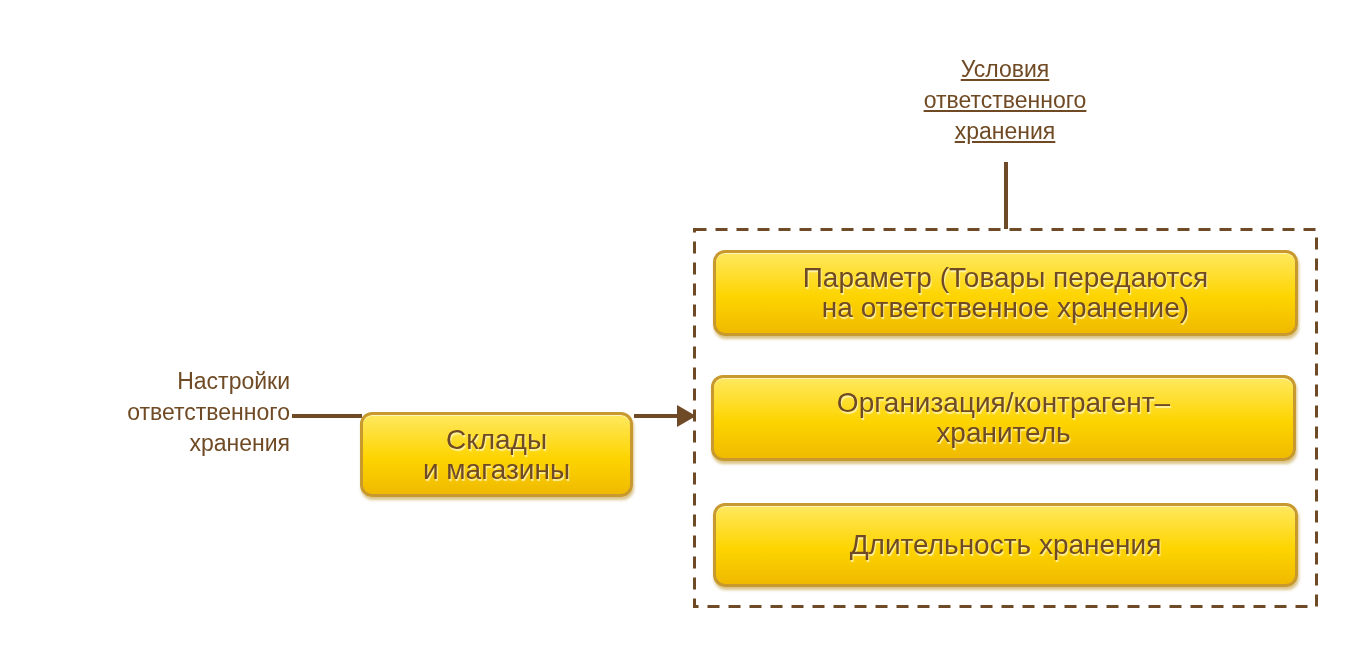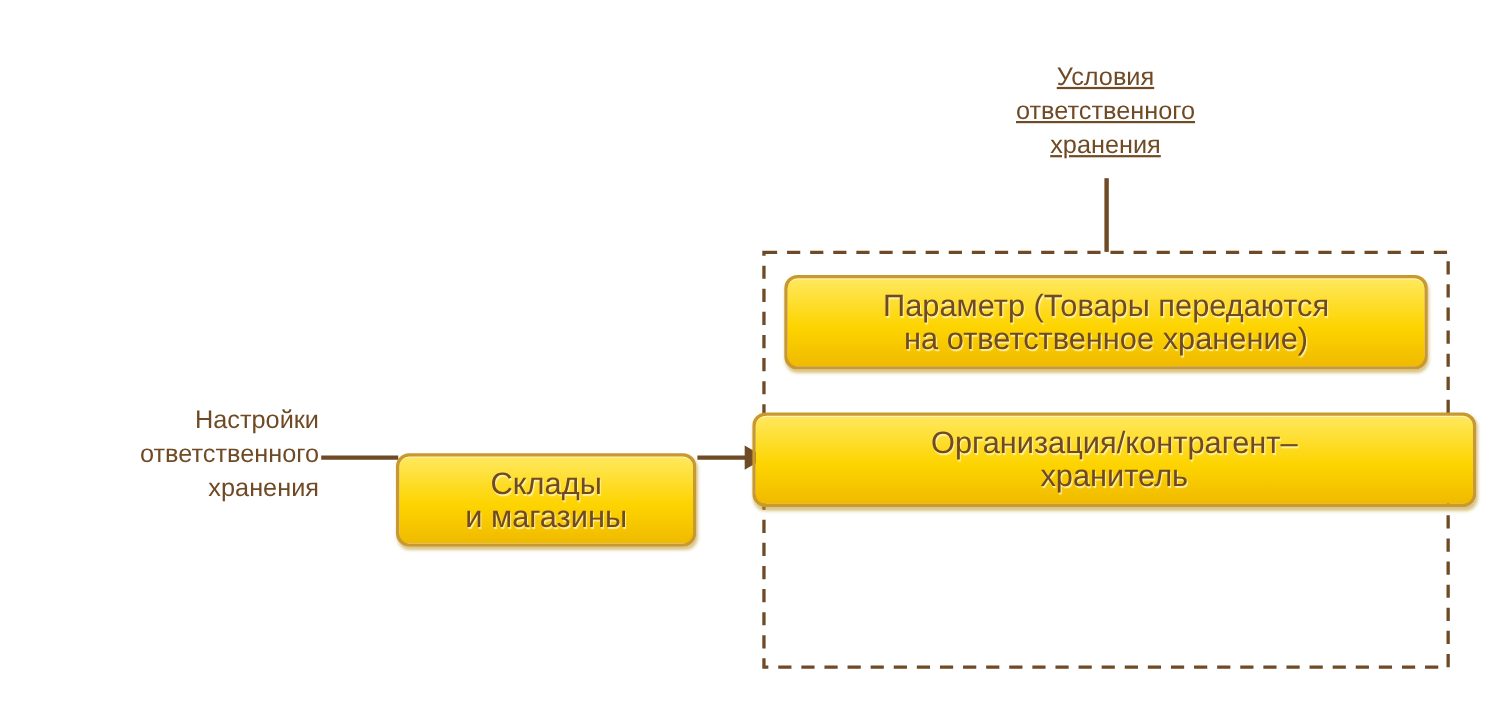--- a/index.html
+++ b/index.html
@@ -48,21 +48,21 @@
     white-space: pre-line;
     background: linear-gradient(180deg, #ffe85e 0%, #fdd400 55%, #f0ba00 100%);
     border: 3px solid #c8992e;
     border-radius: 12px;
     box-shadow: 1px 3px 3px rgba(186, 146, 36, 0.55),
                 inset 0 1px 0 rgba(255, 255, 255, 0.55);
     text-shadow: 1px 2px 1px rgba(255, 248, 190, 0.85);
   }
   .source-box { left: 360px; top: 372px; width: 273px; height: 85px; margin-top: 40px; }
   .box-0 { left: 713px; top: 250px; width: 585px; height: 86px; }
-  .box-1 { left: 684px; top: 375px; width: 658px; height: 86px; }
+  .box-1 { left: 711px; top: 375px; width: 585px; height: 86px; }
   .box-2 { left: 713px; top: 503px; width: 585px; height: 84px; }
   .connectors {
     position: absolute;
     left: 0;
     top: 0;
     width: 1371px;
     height: 660px;
     pointer-events: none;
   }
 </style>
@@ -95,14 +95,17 @@
   <div class="ybox box-0">
     <span>Параметр (Товары передаются
 на ответственное хранение)</span>
   </div>
 
   <div class="ybox box-1">
     <span>Организация/контрагент–
 хранитель</span>
   </div>
 
+  <div class="ybox box-2">
+    <span>Длительность хранения</span>
+  </div>
 
 </div>
 
 </body></html>

